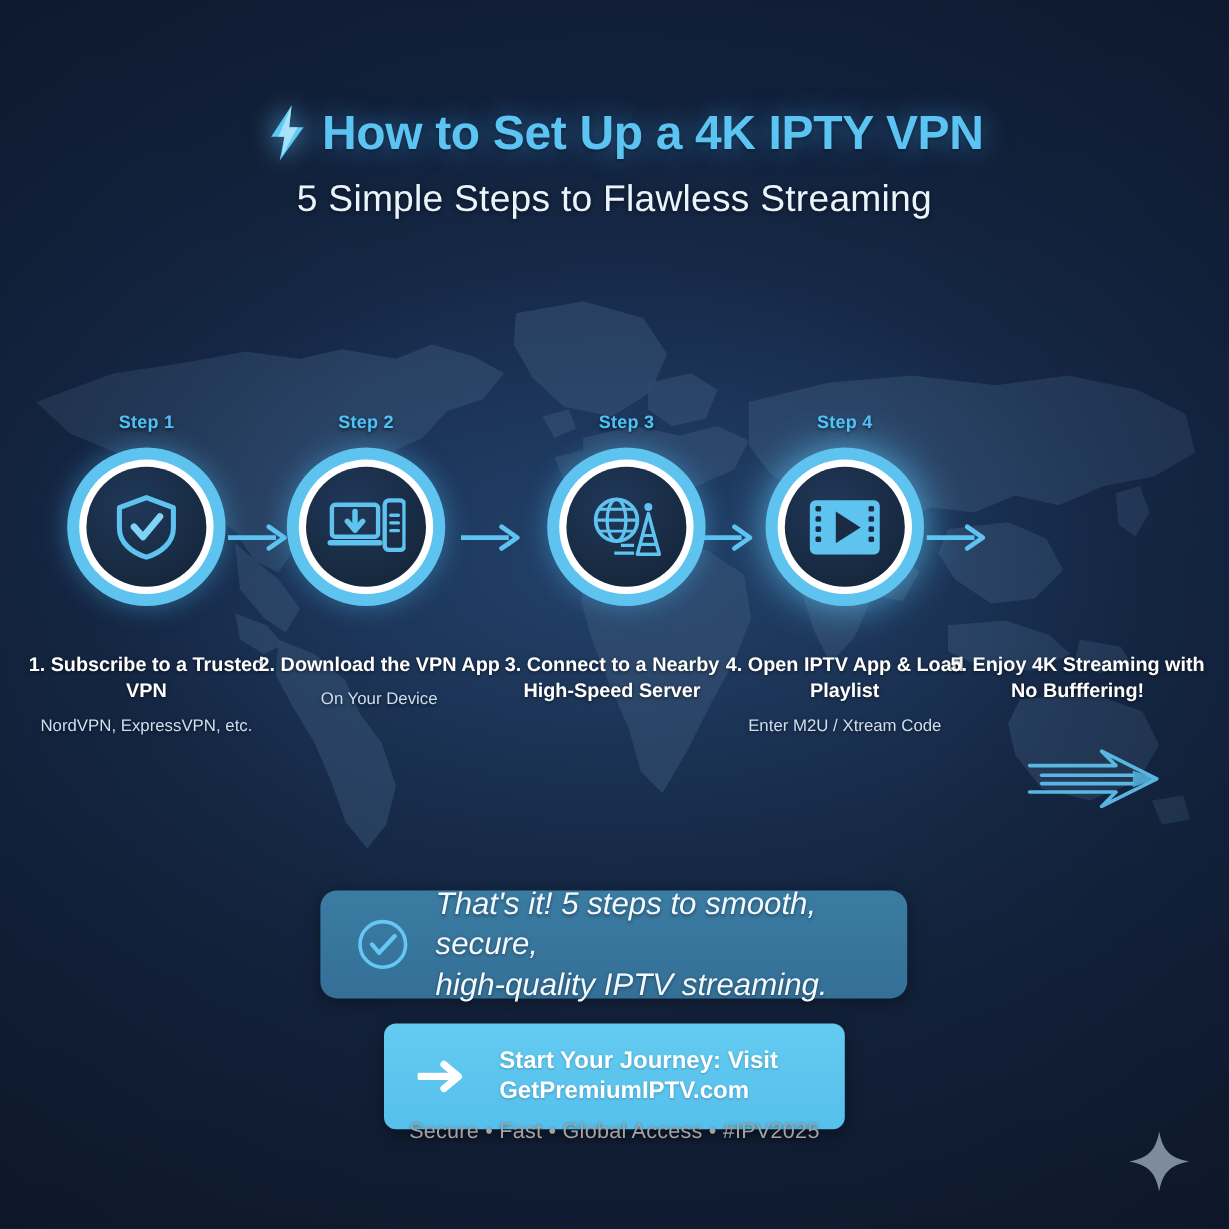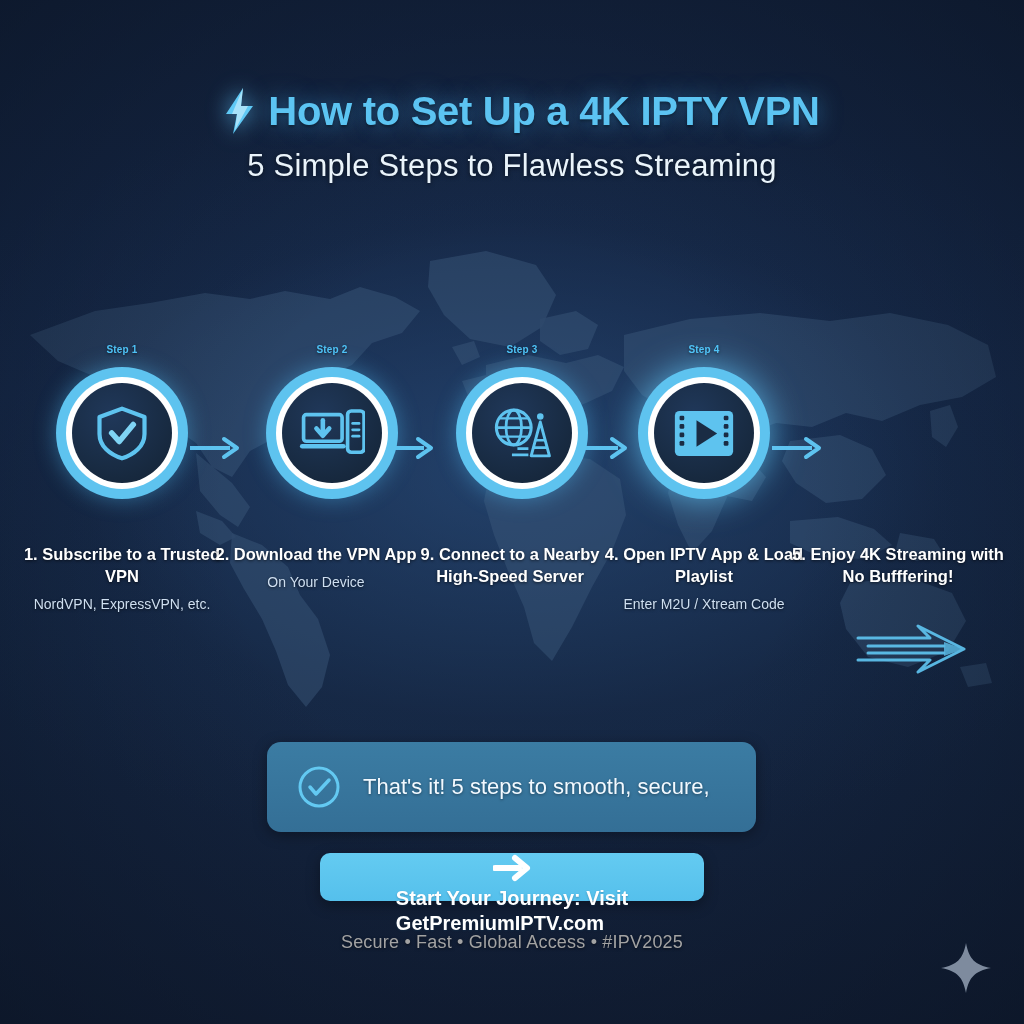--- a/index.html
+++ b/index.html
@@ -81,21 +81,21 @@
     width: 1024px;
     height: 290px;
   }
   .step {
     position: absolute;
     top: 0;
     width: 196px;
     text-align: center;
   }
   .step-label {
-    font-size: 10px;
+    font-size: 15px;
     font-weight: bold;
     color: #4fc3f7;
     letter-spacing: 0.2px;
     text-shadow: 0 1px 3px rgba(0,0,0,0.6);
     margin-bottom: 12px;
   }
   .circle-wrap {
     position: relative;
     width: 132px; height: 132px;
     margin: 0 auto;
@@ -174,40 +174,40 @@
     box-shadow: 0 3px 14px rgba(0,0,0,0.35);
     display: flex;
     align-items: center;
     gap: 22px;
     padding: 0 30px;
     box-sizing: border-box;
   }
   .check-icon { flex: 0 0 auto; width: 44px; height: 44px; }
   .check-icon svg { display: block; }
   .summary-text {
-    font-size: 22px;
+    font-size: 26px;
     color: #f2f9ff;
     line-height: 1.28;
     text-shadow: 0 1px 3px rgba(0,0,0,0.4);
+    font-style: italic;
   }
 
   
   .cta {
     position: absolute;
     left: 320px; top: 853px;
-    width: 384px; height: 48px;
+    width: 384px; height: 88px;
     border-radius: 10px;
     background: linear-gradient(180deg, #64cbf1 0%, #55c0ec 100%);
     box-shadow: 0 4px 14px rgba(0,0,0,0.35);
     display: flex;
     align-items: center;
-    gap: 3px;
+    gap: 30px;
     padding: 0 28px;
     box-sizing: border-box;
-    flex-direction: column;
   }
   .cta-arrow { flex: 0 0 auto; width: 38px; height: 30px; }
   .cta-arrow svg { display: block; }
   .cta-text {
     font-size: 20px;
     font-weight: bold;
     color: #ffffff;
     line-height: 1.25;
     text-shadow: 0 1px 2px rgba(20,60,90,0.35);
   }
@@ -327,21 +327,21 @@
         <div class="ring-white"></div>
         <div class="disc">
           <svg viewBox="0 0 64 64" width="60" height="60" xmlns="http://www.w3.org/2000/svg">
             <path d="M32 6 L56 15 V33 C56 46 45 55 32 59 C19 55 8 46 8 33 V15 Z" fill="none" stroke="#5ec3ef" stroke-width="4.5" stroke-linejoin="round"></path>
             <polyline points="21,32 29,41 44,23" fill="none" stroke="#7fd4f5" stroke-width="6" stroke-linecap="round" stroke-linejoin="round"></polyline>
           </svg>
         </div>
       </div>
     </div>
 
-    <div class="step" style="left:234px">
+    <div class="step" style="left:207px">
       <div class="step-label">Step 2</div>
       <div class="circle-wrap">
         <div class="ring-outer"></div>
         <div class="ring-white"></div>
         <div class="disc">
           <svg viewBox="0 0 72 60" width="66" height="56" xmlns="http://www.w3.org/2000/svg">
             <rect x="5" y="10" width="42" height="29" rx="3" fill="none" stroke="#5ec3ef" stroke-width="4"></rect>
             <rect x="1" y="42" width="50" height="5" rx="2.5" fill="#5ec3ef"></rect>
             <line x1="26" y1="16" x2="26" y2="30" stroke="#5ec3ef" stroke-width="5" stroke-linecap="round"></line>
             <polyline points="19,25 26,33 33,25" fill="none" stroke="#5ec3ef" stroke-width="5" stroke-linecap="round" stroke-linejoin="round"></polyline>
@@ -404,21 +404,21 @@
 
     <div class="caption" style="left:16px">
       <div class="cap-main">1. Subscribe to a Trusted VPN</div>
       <div class="cap-sub">NordVPN, ExpressVPN, etc.</div>
     </div>
     <div class="caption" style="left:210px">
       <div class="cap-main">2. Download the VPN App</div>
       <div class="cap-sub">On Your Device</div>
     </div>
     <div class="caption" style="left:404px">
-      <div class="cap-main">9. Connect to a Nearby High-Speed Server</div>
+      <div class="cap-main">3. Connect to a Nearby High-Speed Server</div>
       <div class="cap-sub"></div>
     </div>
     <div class="caption" style="left:598px">
       <div class="cap-main">4. Open IPTV App &amp; Load Playlist</div>
       <div class="cap-sub">Enter M2U / Xtream Code</div>
     </div>
     <div class="caption" style="left:792px">
       <div class="cap-main">5. Enjoy 4K Streaming with No Bufffering!</div>
       <div class="cap-sub"></div>
     </div>
@@ -437,20 +437,21 @@
 
   <div class="summary">
     <span class="check-icon">
       <svg viewBox="0 0 44 44" width="44" height="44" xmlns="http://www.w3.org/2000/svg">
         <circle cx="22" cy="22" r="19" fill="none" stroke="#63c9f2" stroke-width="3"></circle>
         <polyline points="13,22 19,29 32,15" fill="none" stroke="#63c9f2" stroke-width="3.5" stroke-linecap="round" stroke-linejoin="round"></polyline>
       </svg>
     </span>
     <div class="summary-text">
       <div>That's it! 5 steps to smooth, secure,</div>
+      <div>high-quality IPTV streaming.</div>
     </div>
   </div>
 
   <div class="cta">
     <span class="cta-arrow">
       <svg viewBox="0 0 38 30" width="38" height="30" xmlns="http://www.w3.org/2000/svg">
         <line x1="2" y1="15" x2="26" y2="15" stroke="#ffffff" stroke-width="6" stroke-linecap="round"></line>
         <polyline points="22,5 34,15 22,25" fill="none" stroke="#ffffff" stroke-width="6" stroke-linecap="round" stroke-linejoin="round"></polyline>
       </svg>
     </span>

